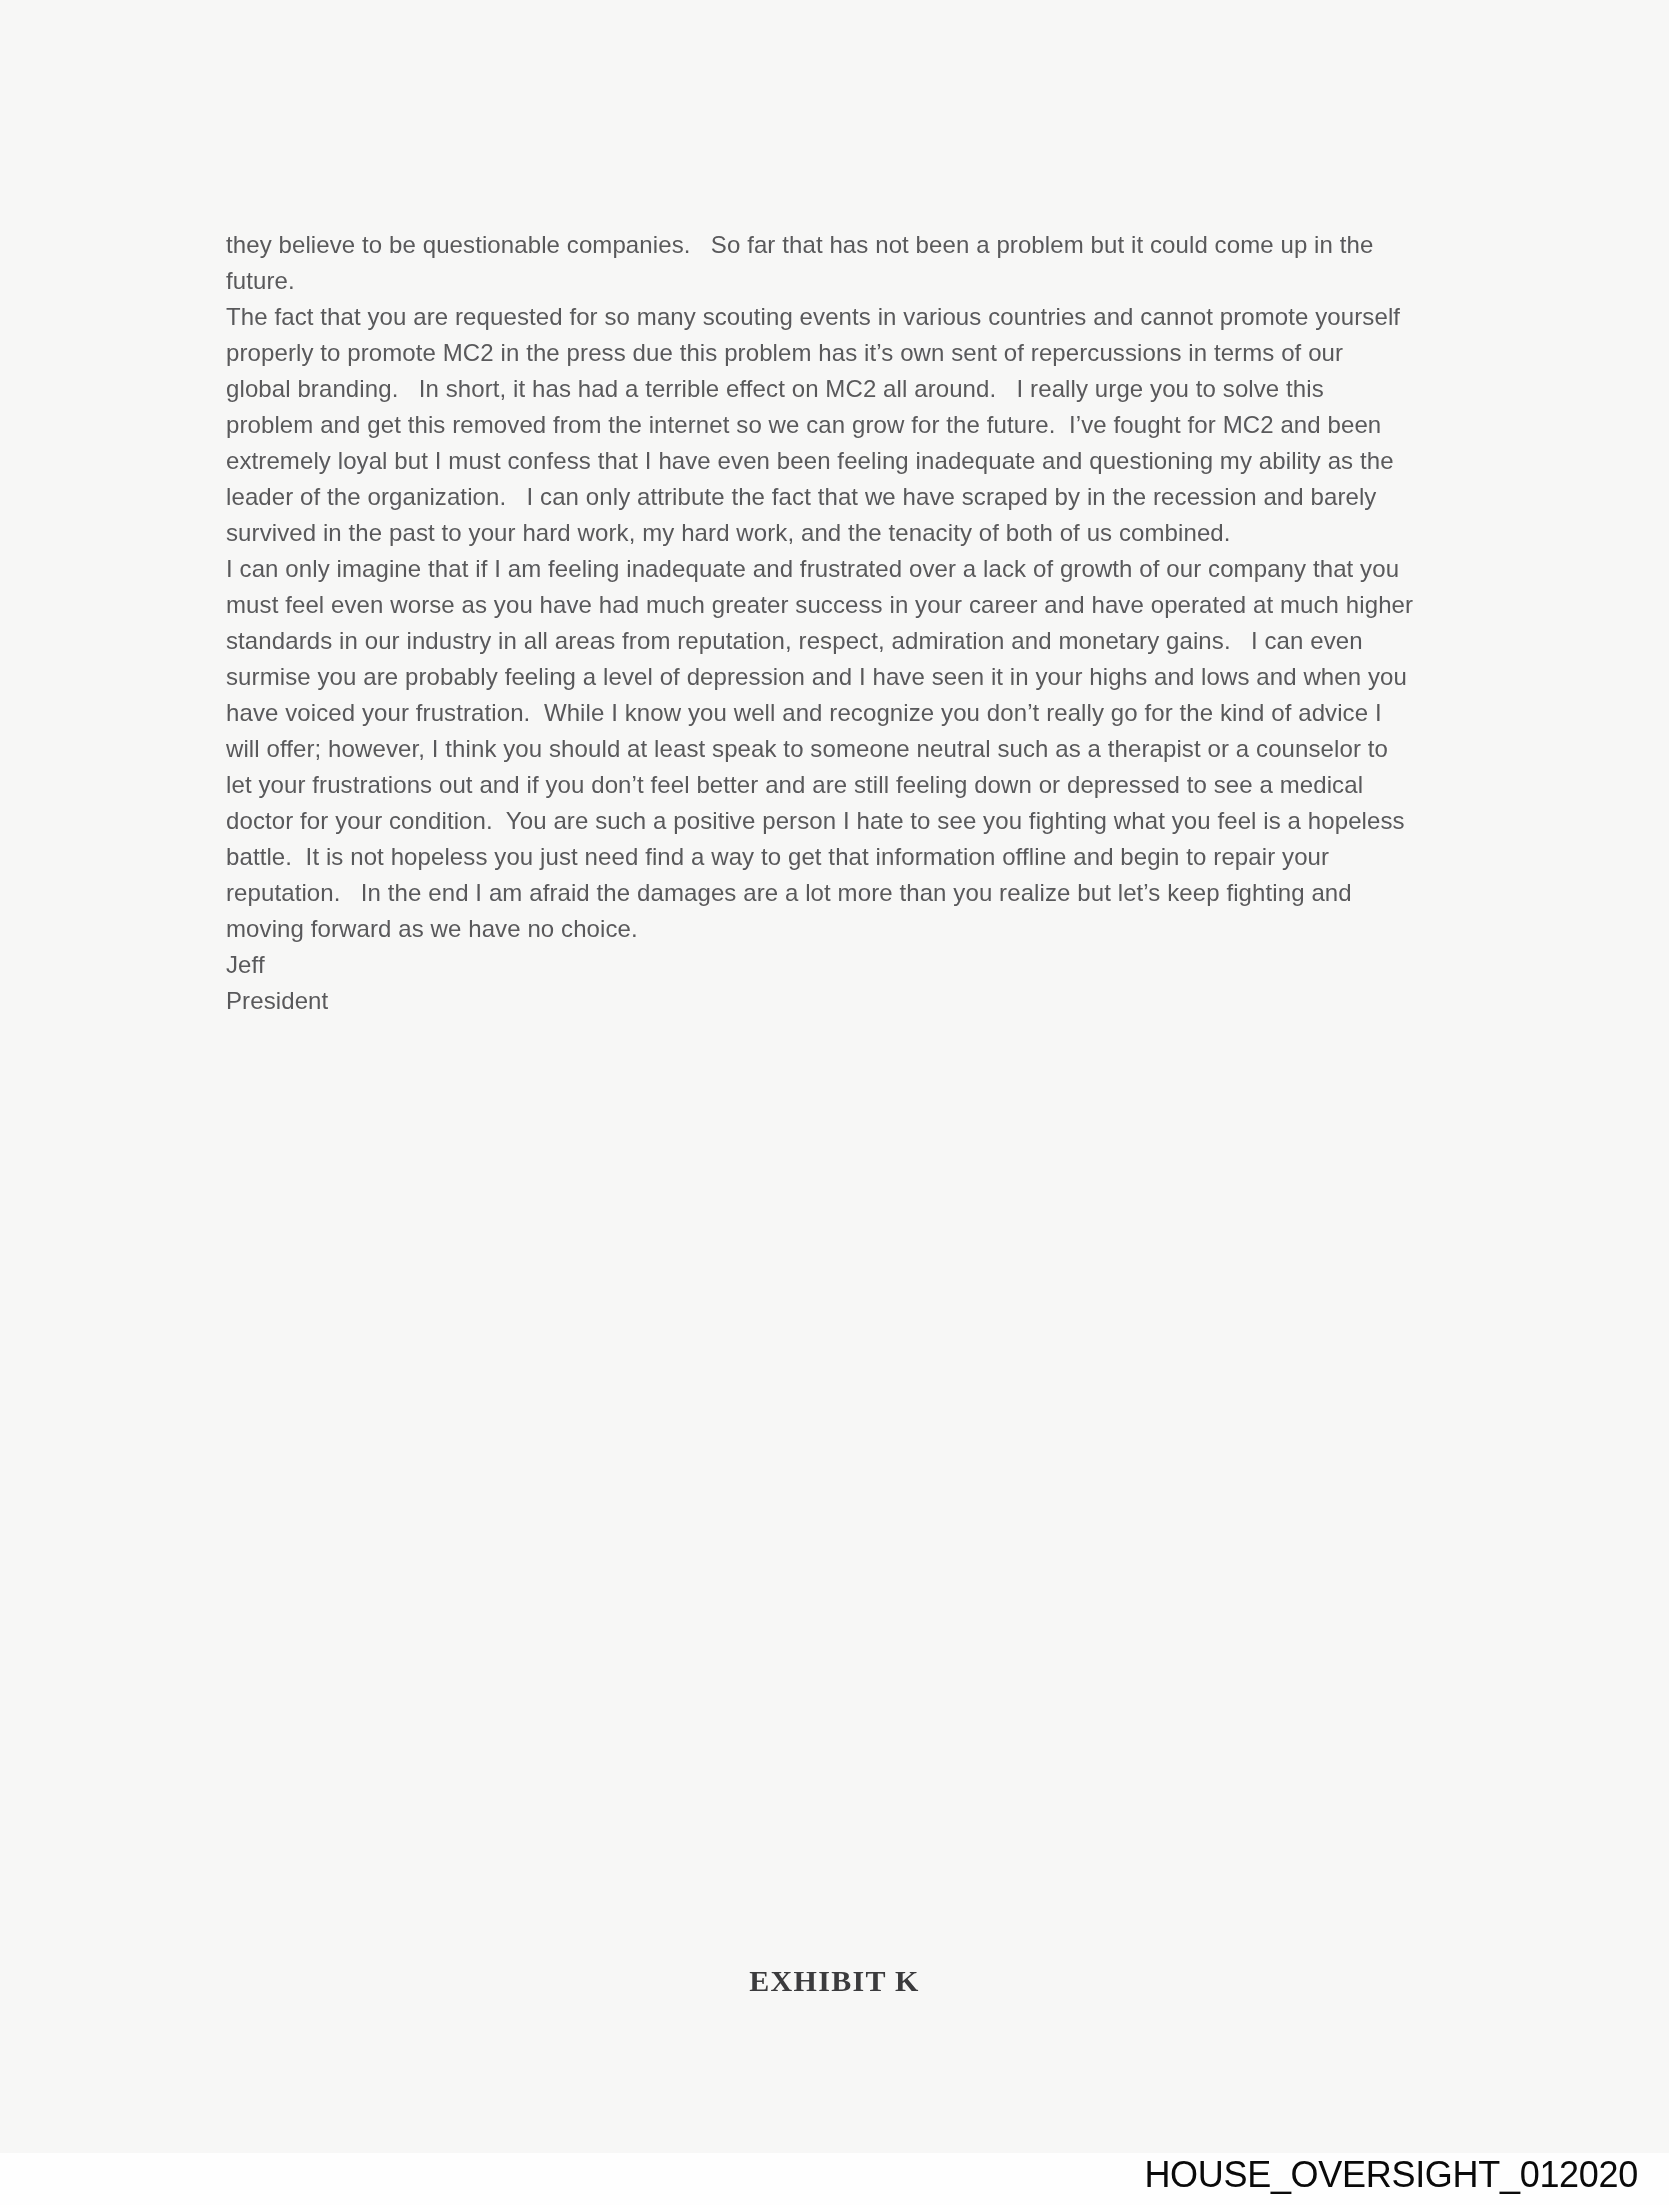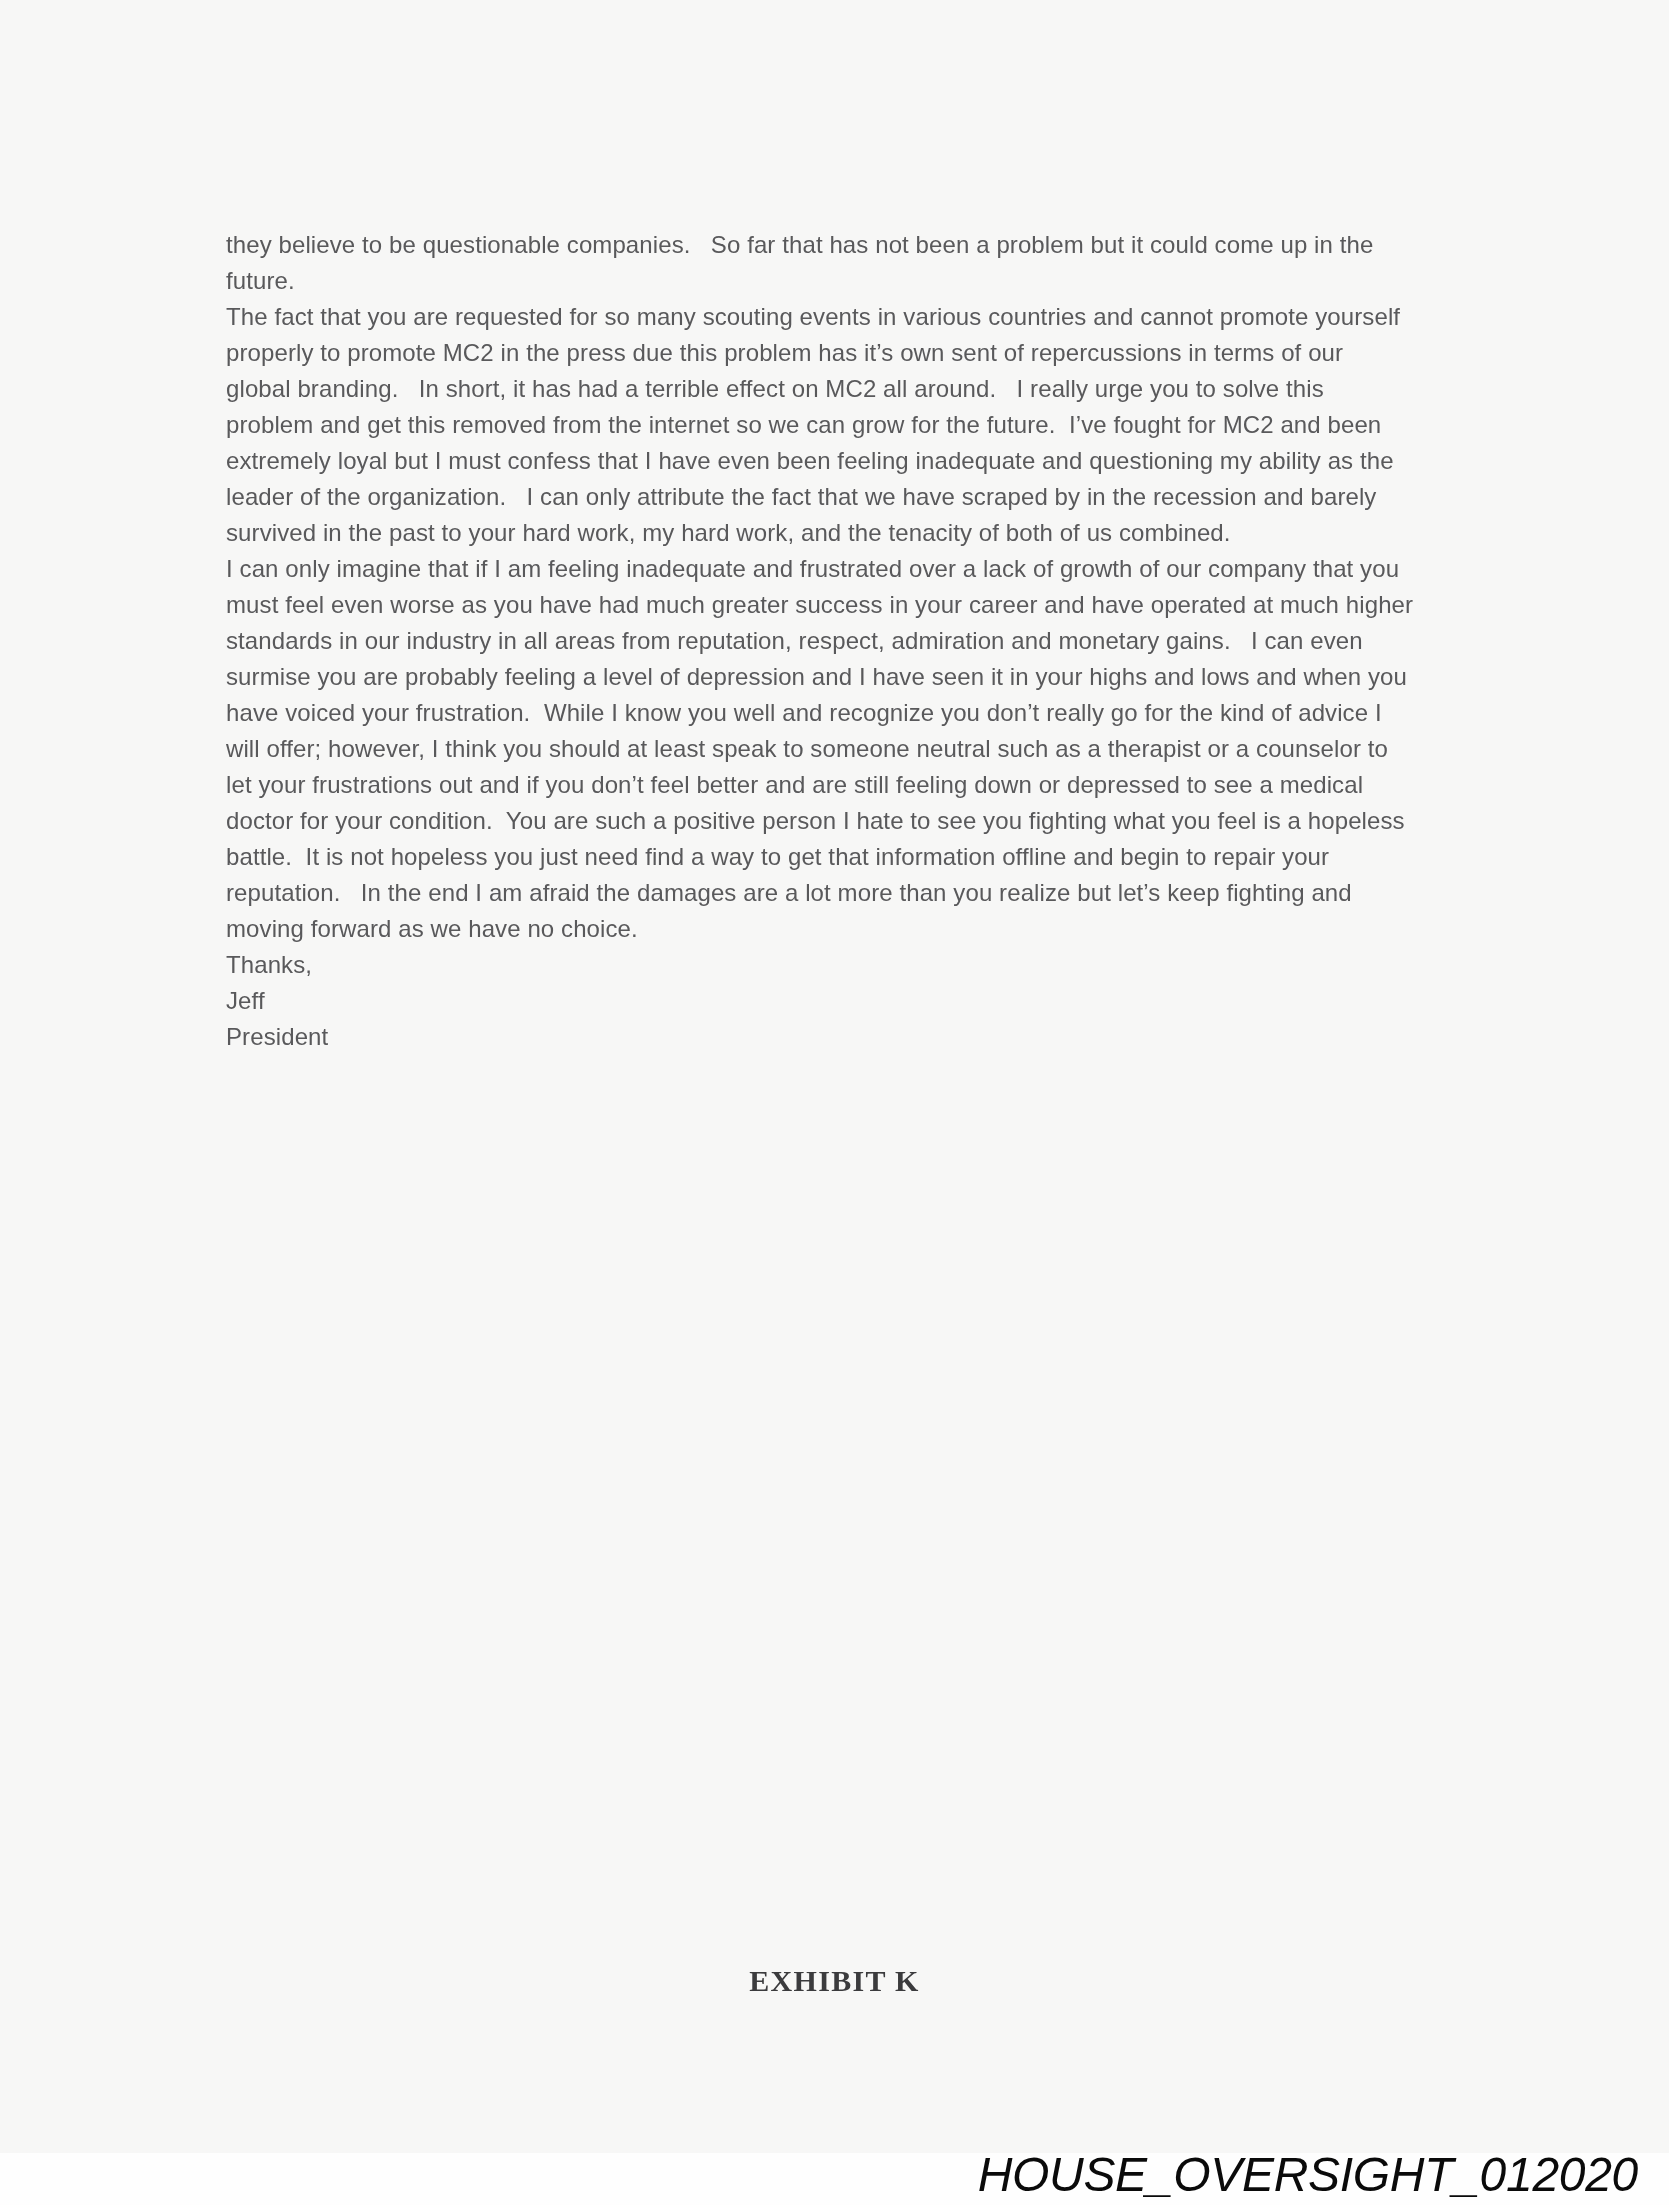--- a/index.html
+++ b/index.html
@@ -61,41 +61,39 @@
     font-size: 30px;
     line-height: 42px;
     color: #3b3b3d;
     letter-spacing: 1.3px;
     z-index: 2;
   }
   .bates-number {
     position: absolute;
     top: 2156px;
     right: 31px;
-    font-size: 48px;
+    font-size: 36px;
     line-height: 38px;
     color: #0a0a0a;
     letter-spacing: -0.3px;
     z-index: 2;
-    font-style: italic;
   }
 </style>
 </head>
 <body>
 
 <div class="page">
 
   <div class="bottom-band"></div>
 
   <div class="letter-body">
     <p class="para-1">they believe to be questionable companies.   So far that has not been a problem but it could come up in the future.</p>
     <p class="para-2">The fact that you are requested for so many scouting events in various countries and cannot promote yourself properly to promote MC2 in the press due this problem has it’s own sent of repercussions in terms of our global branding.   In short, it has had a terrible effect on MC2 all around.   I really urge you to solve this problem and get this removed from the internet so we can grow for the future.  I’ve fought for MC2 and been extremely loyal but I must confess that I have even been feeling inadequate and questioning my ability as the leader of the organization.   I can only attribute the fact that we have scraped by in the recession and barely survived in the past to your hard work, my hard work, and the tenacity of both of us combined.</p>
     <p class="para-3">I can only imagine that if I am feeling inadequate and frustrated over a lack of growth of our company that you must feel even worse as you have had much greater success in your career and have operated at much higher standards in our industry in all areas from reputation, respect, admiration and monetary gains.   I can even surmise you are probably feeling a level of depression and I have seen it in your highs and lows and when you have voiced your frustration.  While I know you well and recognize you don’t really go for the kind of advice I will offer; however, I think you should at least speak to someone neutral such as a therapist or a counselor to let your frustrations out and if you don’t feel better and are still feeling down or depressed to see a medical doctor for your condition.  You are such a positive person I hate to see you fighting what you feel is a hopeless battle.  It is not hopeless you just need find a way to get that information offline and begin to repair your reputation.   In the end I am afraid the damages are a lot more than you realize but let’s keep fighting and moving forward as we have no choice.</p>
 
-    <p class="closing">Thanks,</p>
 
     <p class="signature-name">Jeff</p>
 
     <p class="signer-block-title">President</p>
   </div>
 
   <div class="exhibit-label">EXHIBIT K</div>
 
   <div class="bates-number">HOUSE_OVERSIGHT_012020</div>
 

